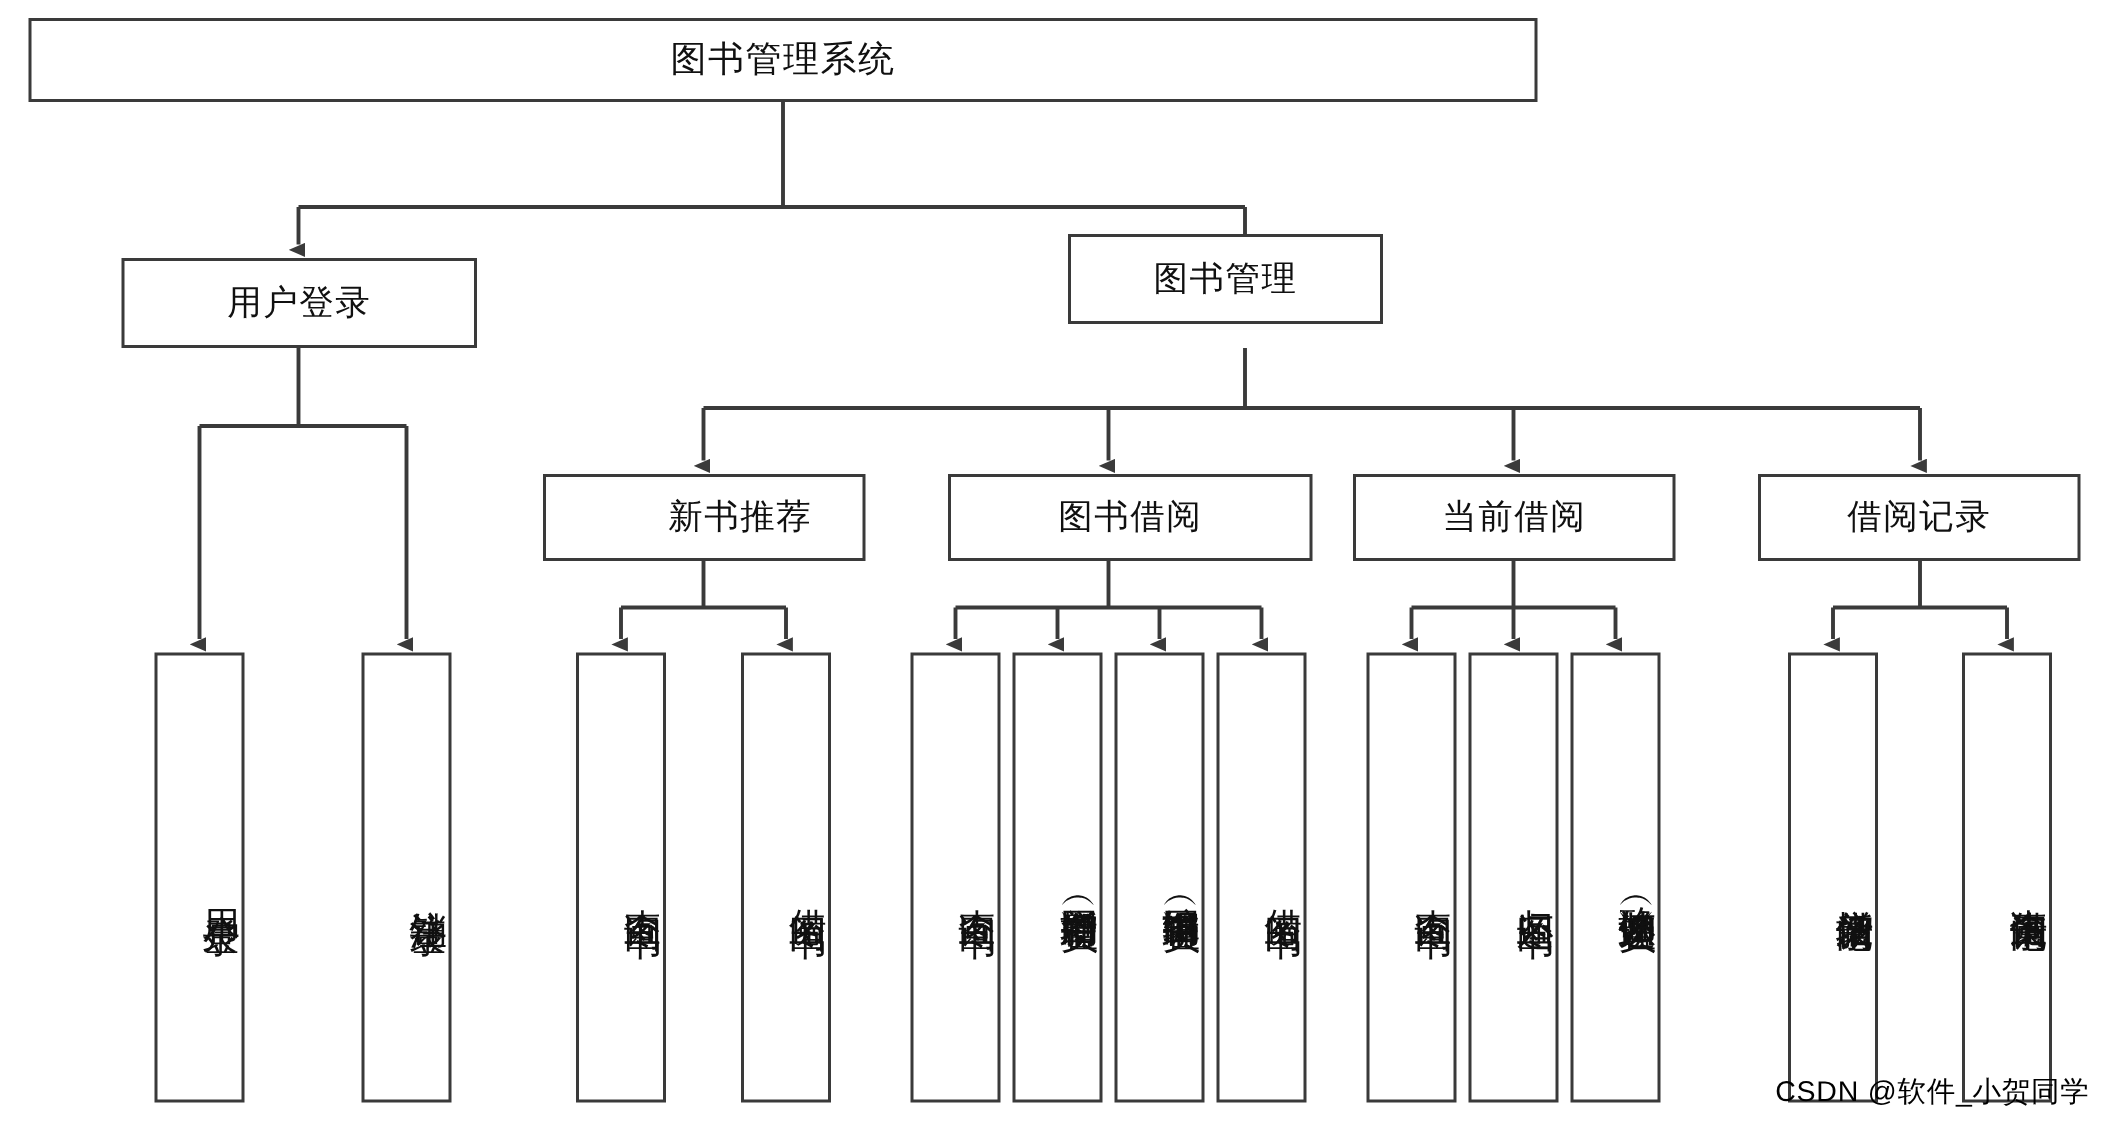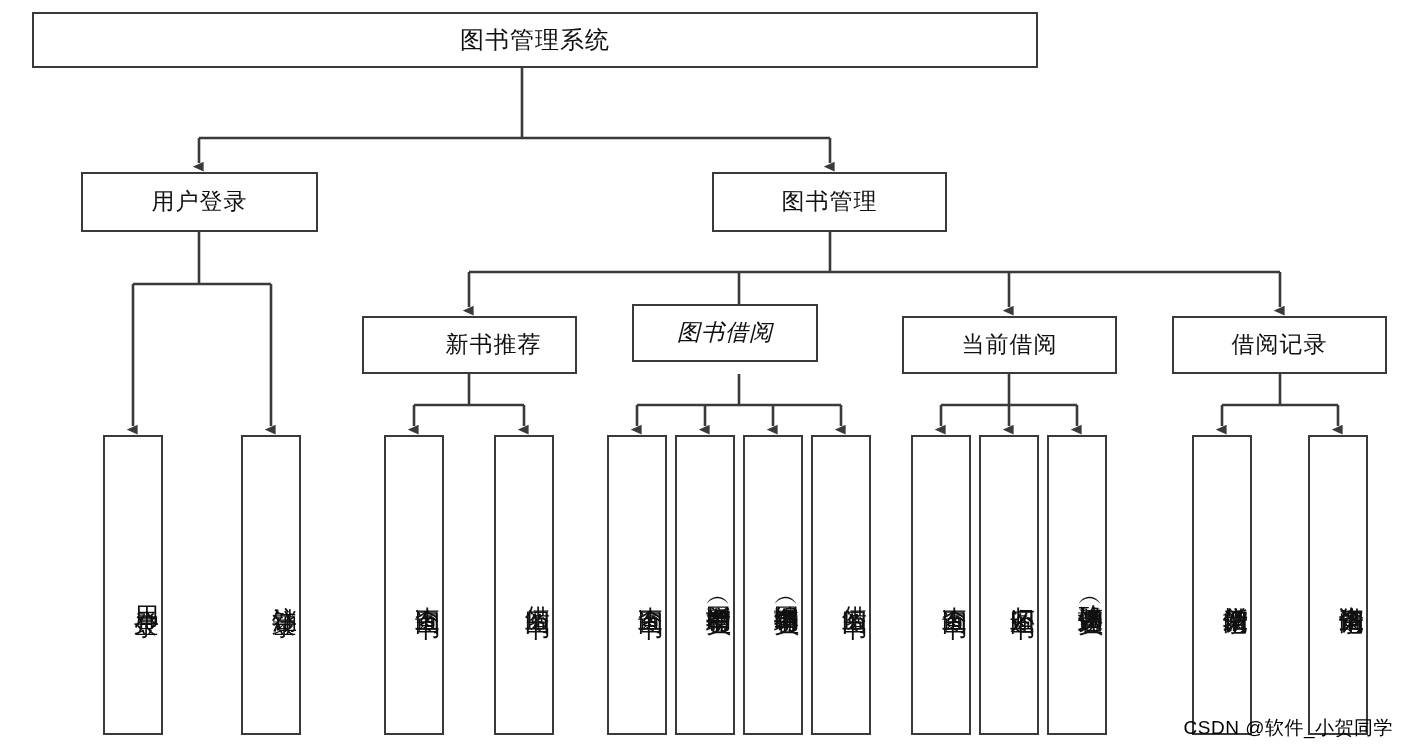--- a/index.html
+++ b/index.html
@@ -120,35 +120,35 @@
       <path d="M1009,405 L1009,426" marker-end="url(#arw)"></path>
       <path d="M1077,405 L1077,426" marker-end="url(#arw)"></path>
 
       <path d="M1280,374 L1280,405"></path>
       <path d="M1222,405 L1338,405"></path>
       <path d="M1222,405 L1222,426" marker-end="url(#arw)"></path>
       <path d="M1338,405 L1338,426" marker-end="url(#arw)"></path>
     </g>
   </svg>
 
-  <div class="node node-h node-root" style="left:32px; top:12px; width:1006px; height:56px;">
+  <div class="node node-h node-root" style="left:19px; top:12px; width:1006px; height:56px;">
     <span>图书管理系统</span>
   </div>
 
   <div class="node node-h" style="left:81px; top:172px; width:237px; height:60px;">
     <span>用户登录</span>
   </div>
-  <div class="node node-h" style="left:712px; top:172px; width:235px; height:60px;">
+  <div class="node node-h" style="left:712px; top:156px; width:210px; height:60px;">
     <span>图书管理</span>
   </div>
 
   <div class="node node-h" style="left:362px; top:316px; width:215px; height:58px;padding-left:48px;">
     <span>新书推荐</span>
   </div>
-  <div class="node node-h" style="left:632px; top:304px; width:186px; height:58px;font-style:italic;">
+  <div class="node node-h" style="left:632px; top:316px; width:243px; height:58px;">
     <span>图书借阅</span>
   </div>
   <div class="node node-h" style="left:902px; top:316px; width:215px; height:58px;">
     <span>当前借阅</span>
   </div>
   <div class="node node-h" style="left:1172px; top:316px; width:215px; height:58px;">
     <span>借阅记录</span>
   </div>
 
   <div class="node node-v" style="left:103px; top:435px; width:60px; height:300px;">

